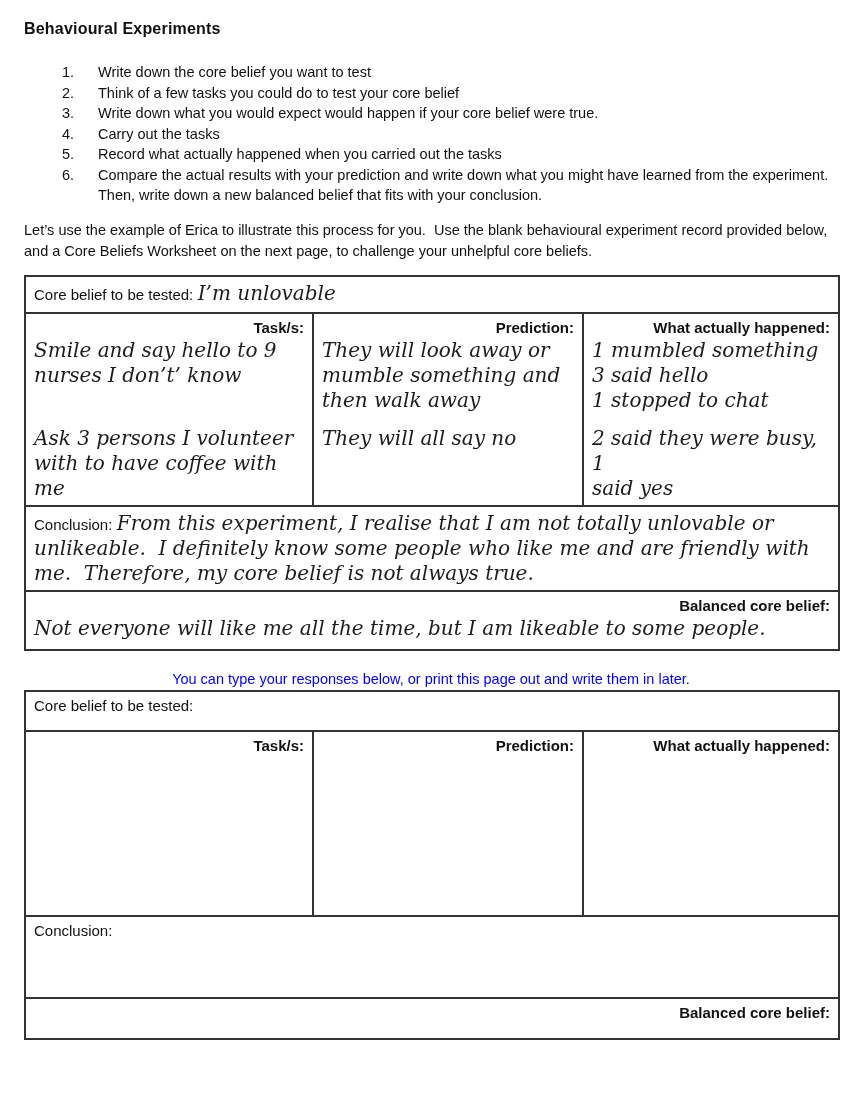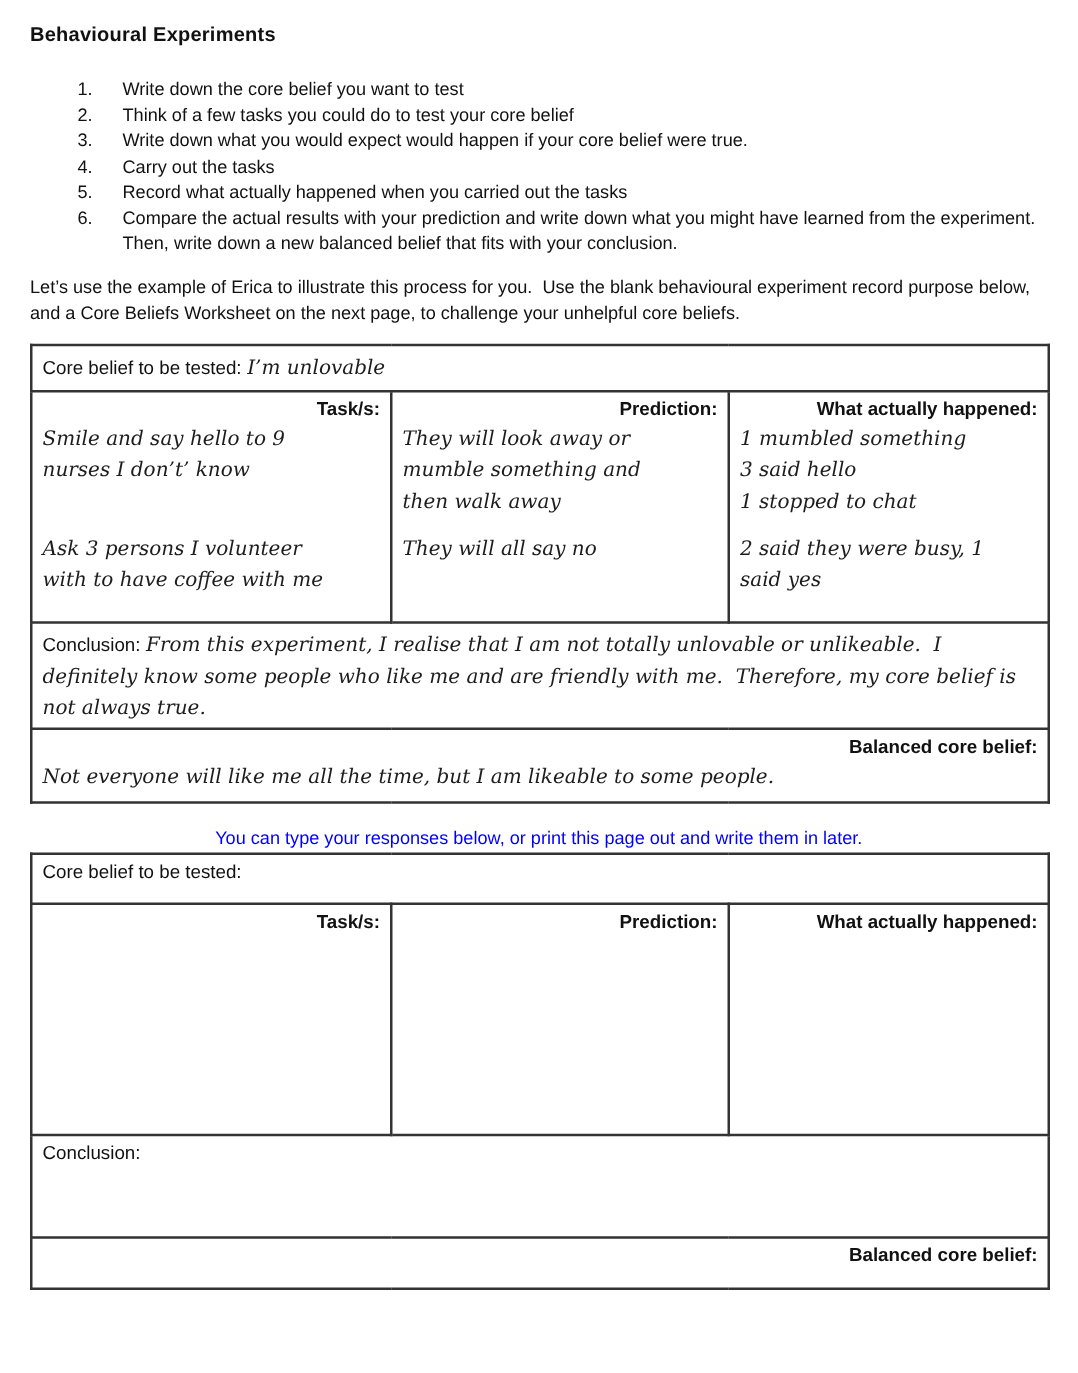--- a/index.html
+++ b/index.html
@@ -35,21 +35,21 @@
     padding: 4px 8px;
   }
   col.c1 { width: 288px; } col.c2 { width: 270px; } col.c3 { width: 256px; }
 
   .lbl { font-weight: normal; font-size: 15px; line-height: 20px; display: inline; }
   .lbl-block { font-weight: bold; font-size: 15px; line-height: 20px; text-align: right; }
 
   .hw {
     font-family: "DejaVu Serif", serif;
     font-style: italic;
-    font-size: 16px; line-height: 25px;
+    font-size: 20px; line-height: 25px;
     color: #1d1d1d;
     white-space: pre-wrap;
   }
   .hw-inline { display: inline; }
   .block-first { min-height: 88px; }
 
   
   .t1r1 td { height: 37px; }
   .t1r2 td { height: 185px; }
   .t1r3 td { height: 78px; }
@@ -94,21 +94,21 @@
     <div class="step">
       <span class="step-num">5.</span>
       <span class="step-text">Record what actually happened when you carried out the tasks</span>
     </div>
     <div class="step">
       <span class="step-num">6.</span>
       <span class="step-text">Compare the actual results with your prediction and write down what you might have learned from the experiment.  Then, write down a new balanced belief that fits with your conclusion.</span>
     </div>
   </div>
 
-  <div class="para para2">Let’s use the example of Erica to illustrate this process for you.  Use the blank behavioural experiment record purpose below, and a Core Beliefs Worksheet on the next page, to challenge your unhelpful core beliefs.</div>
+  <div class="para para2">Let’s use the example of Erica to illustrate this process for you.  Use the blank behavioural experiment record provided below, and a Core Beliefs Worksheet on the next page, to challenge your unhelpful core beliefs.</div>
 
   <table class="record">
     <colgroup>
         <col class="c1">
         <col class="c2">
         <col class="c3">
       </colgroup>
     <tbody>
         <tr class="t1r1">
       <td colspan="3">

